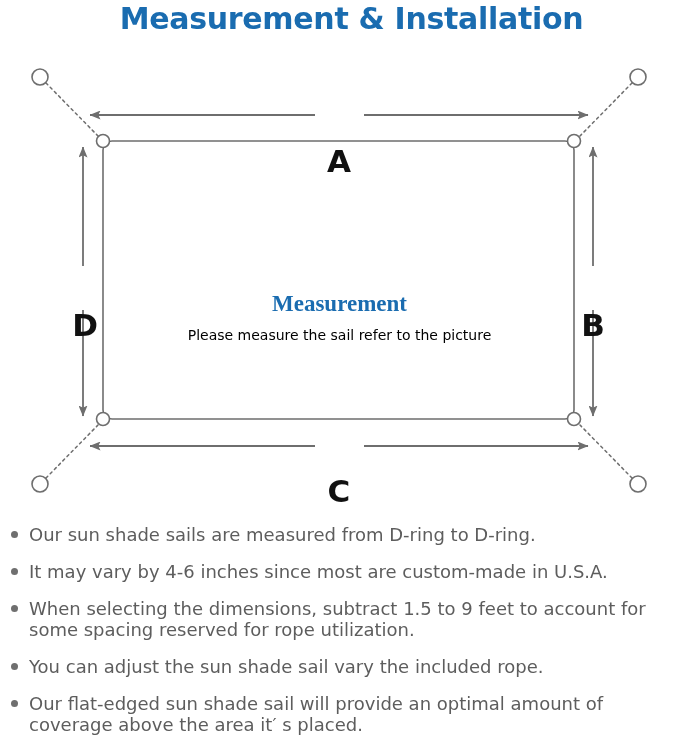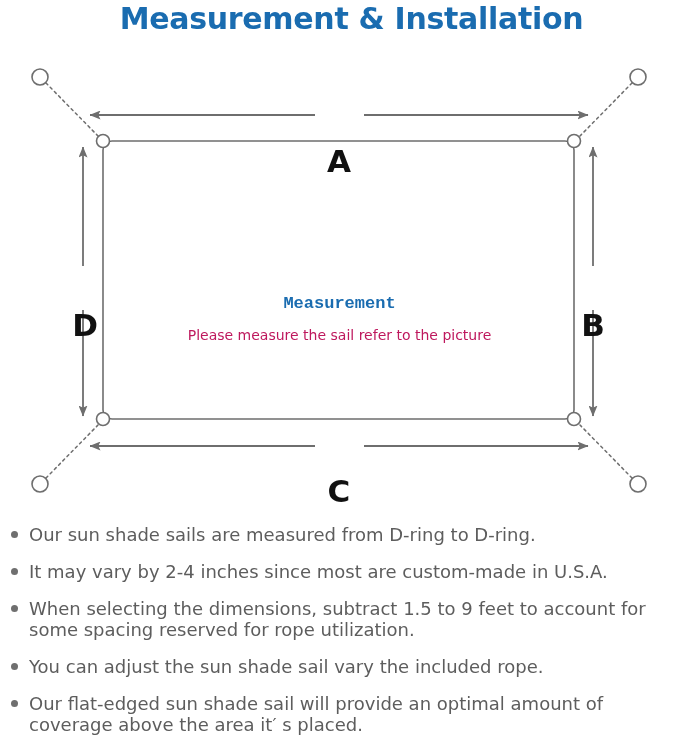--- a/index.html
+++ b/index.html
@@ -59,32 +59,32 @@
   .dim-d { left: 67px;  top: 262px; width: 36px; }
 
   .sail-label {
     position: absolute;
     left: 0;
     width: 679px;
     text-align: center;
   }
   .sail-title {
     top: 242px;
-    font-family: Liberation Mono, monospace;
+    font-family: Liberation Serif, serif;
     font-weight: bold;
-    font-size: 17px;
+    font-size: 23px;
     color: #1a6cb0;
     line-height: 28px;
   }
   .sail-subtitle {
     top: 277px;
     font-family: "DejaVu Sans", sans-serif;
     font-weight: normal;
     font-size: 14px;
-    color: #be185d;
+    color: #000000;
     line-height: 20px;
   }
 
   
   .notes {
     position: absolute;
     left: 0;
     top: 524px;
     width: 679px;
   }
@@ -198,21 +198,21 @@
   <div class="sail-label sail-subtitle">Please measure the sail refer to the picture</div>
 </div>
 
 <div class="notes">
   <div class="note-item">
     <span class="note-bullet"></span>
     <span>Our sun shade sails are measured from D-ring to D-ring.</span>
   </div>
   <div class="note-item">
     <span class="note-bullet"></span>
-    <span>It may vary by 2-4 inches since most are custom-made in U.S.A.</span>
+    <span>It may vary by 4-6 inches since most are custom-made in U.S.A.</span>
   </div>
   <div class="note-item">
     <span class="note-bullet"></span>
     <span>When selecting the dimensions, subtract 1.5 to 9 feet to account for some spacing reserved for rope utilization.</span>
   </div>
   <div class="note-item">
     <span class="note-bullet"></span>
     <span>You can adjust the sun shade sail vary the included rope.</span>
   </div>
   <div class="note-item">

